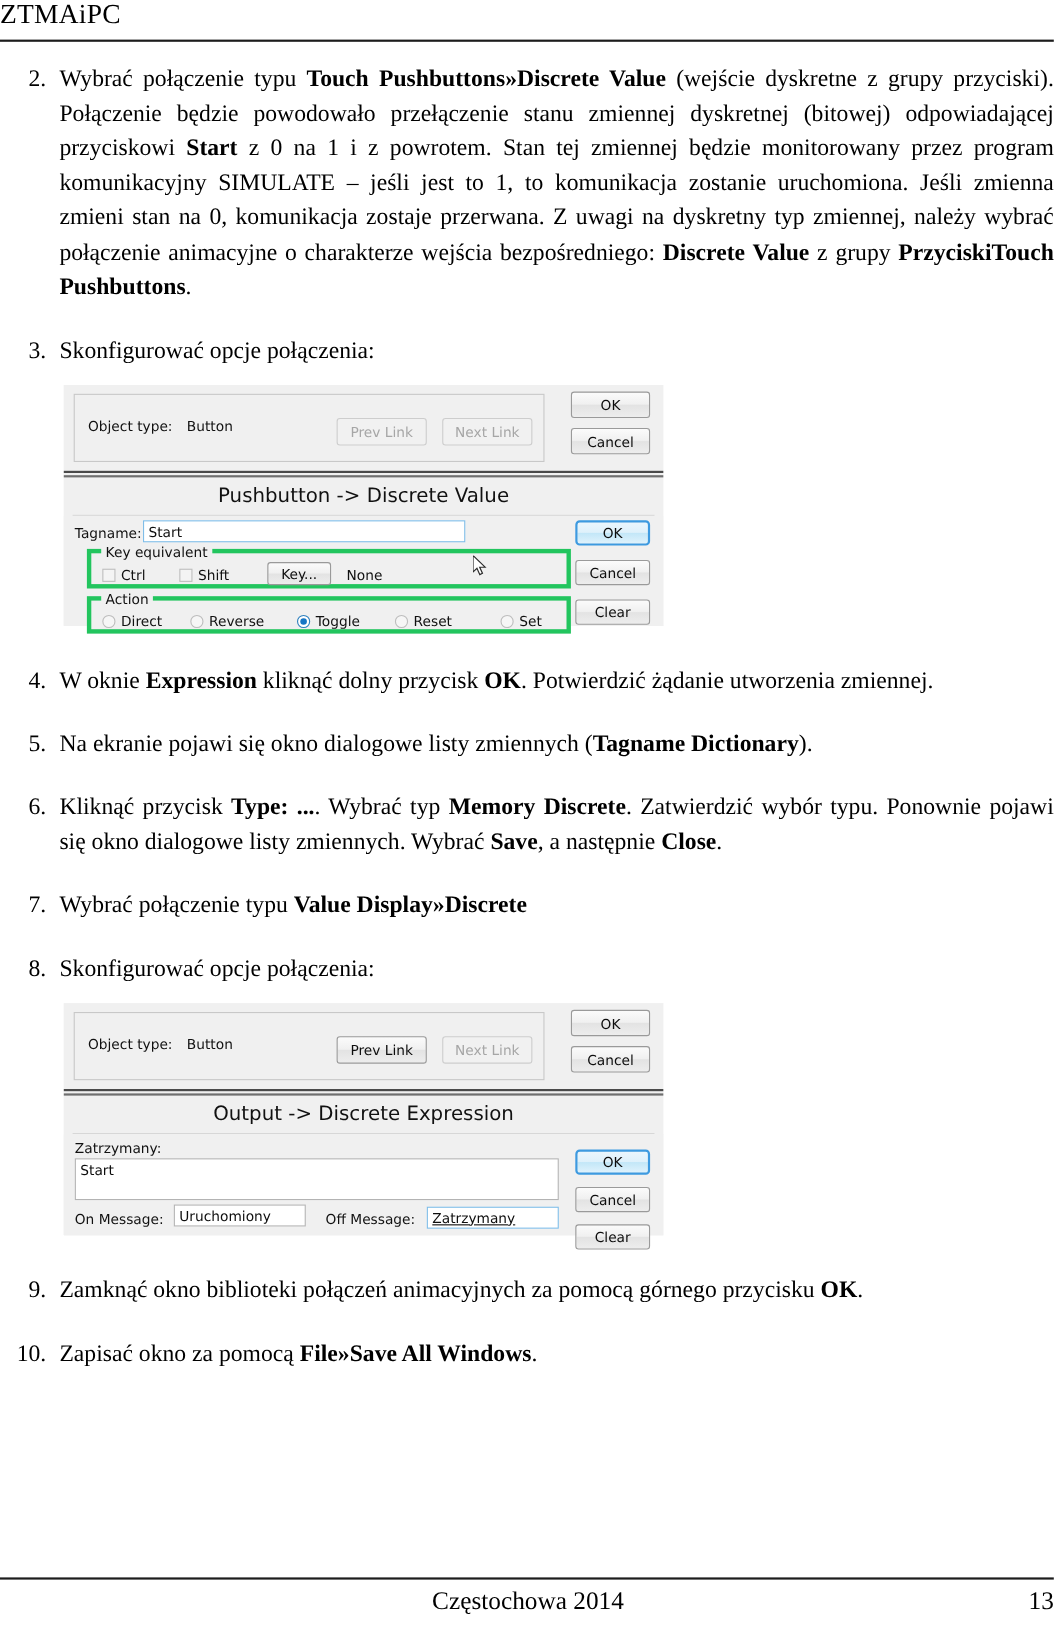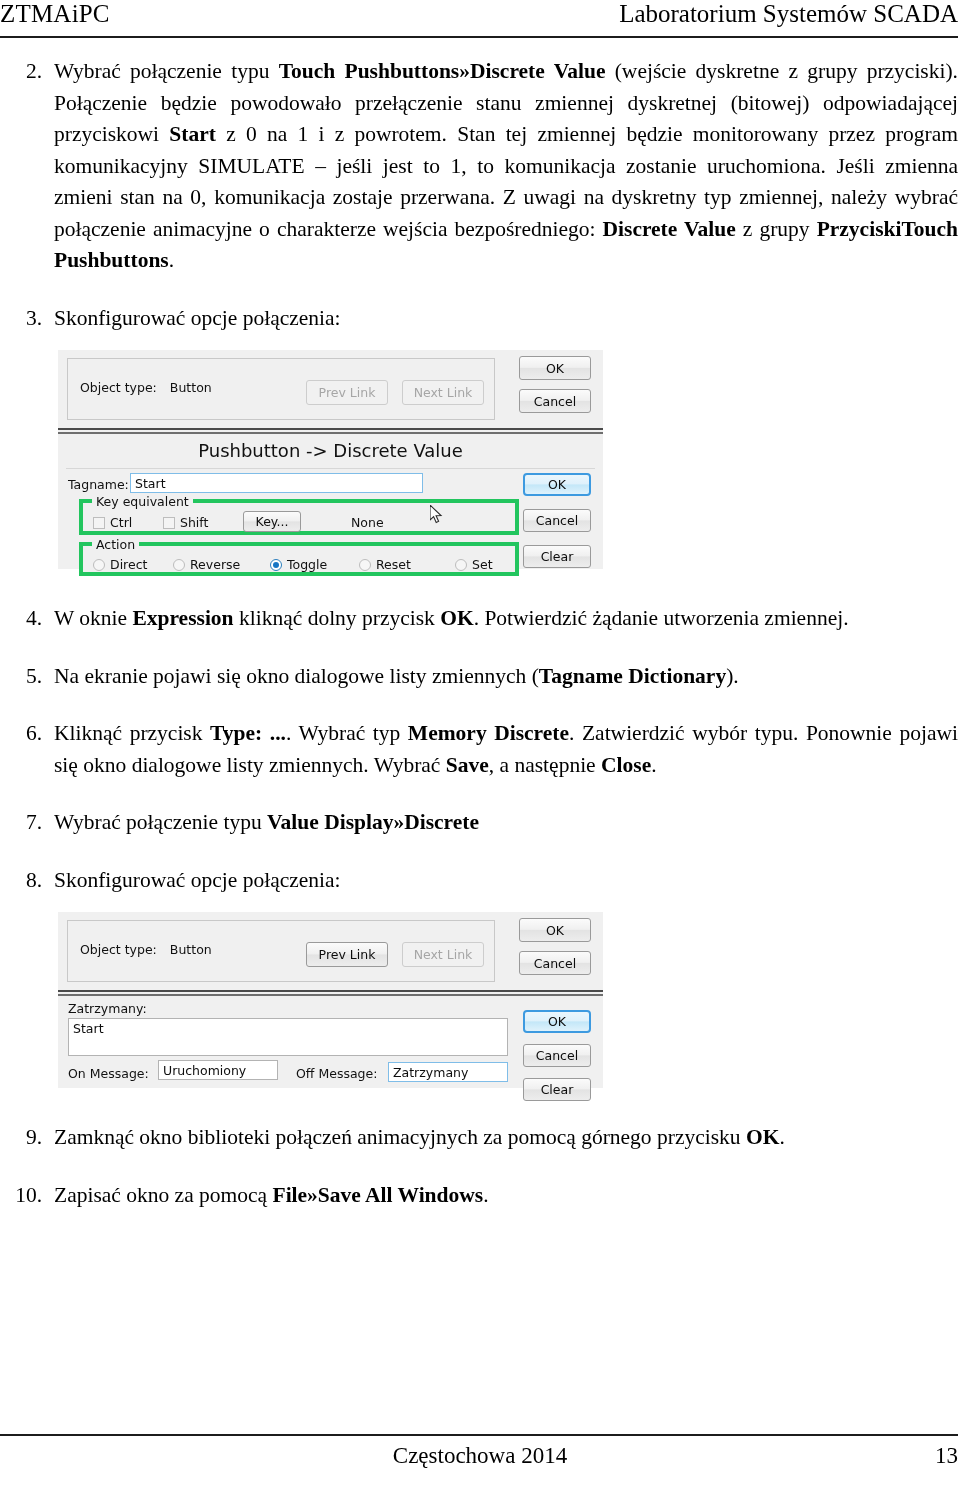--- a/index.html
+++ b/index.html
@@ -248,35 +248,35 @@
   }
 
   
   .d1 .dlg-bottom { height: 100px; }
   .d1 .tagname-label { position: absolute; left: 10px; top: 8px; }
   .d1 .tagname-input { position: absolute; left: 72px; top: 4px; width: 293px; height: 20px; }
   .d1 .keyeq { position: absolute; left: 21px; top: 30px; width: 440px; height: 36px; }
   .d1 .keyeq .c-ctrl { position: absolute; left: 10px; top: 12px; }
   .d1 .keyeq .c-shift { position: absolute; left: 80px; top: 12px; }
   .d1 .keyeq .btn-key { position: absolute; left: 160px; top: 8px; width: 58px; height: 21px; }
-  .d1 .keyeq .keyval { position: absolute; left: 232px; top: 12px; margin-left: 36px; }
+  .d1 .keyeq .keyval { position: absolute; left: 232px; top: 12px; }
   .d1 .action { position: absolute; left: 21px; top: 73px; width: 440px; height: 34px; }
   .d1 .action .r { position: absolute; top: 11px; white-space: nowrap; }
   .d1 .btn-ok-bot { position: absolute; right: 12px; top: 4px; width: 68px; height: 23px; }
   .d1 .btn-cancel-bot { position: absolute; right: 12px; top: 40px; width: 68px; height: 23px; }
   .d1 .btn-clear-bot { position: absolute; right: 12px; top: 76px; width: 68px; height: 23px; }
 
   
   .d2 .dlg-bottom { height: 92px; }
   .d2 .expr-label { position: absolute; left: 10px; top: 5px; }
   .d2 .expr-box { position: absolute; left: 10px; top: 22px; width: 440px; height: 38px; align-items: flex-start; }
   .d2 .onmsg-label { position: absolute; left: 10px; top: 70px; }
   .d2 .onmsg-input { position: absolute; left: 100px; top: 64px; width: 120px; height: 20px; }
   .d2 .offmsg-label { position: absolute; left: 238px; top: 70px; }
-  .d2 .offmsg-input { position: absolute; left: 330px; top: 66px; width: 120px; height: 20px; }
+  .d2 .offmsg-input { position: absolute; left: 330px; top: 66px; width: 120px; height: 20px; text-decoration: underline; }
   .d2 .btn-ok-bot { position: absolute; right: 12px; top: 14px; width: 68px; height: 23px; }
   .d2 .btn-cancel-bot { position: absolute; right: 12px; top: 48px; width: 68px; height: 23px; }
   .d2 .btn-clear-bot { position: absolute; right: 12px; top: 82px; width: 68px; height: 23px; }
 
   
   .page-footer {
     position: absolute;
     left: 0; bottom: 8px;
     width: 960px;
     height: 46px;
@@ -298,21 +298,20 @@
     position: absolute;
     right: 2px; top: 9px;
     font-size: 23px;
   }
 </style>
 </head>
 <body>
 
 <div class="page-header">
   <div class="rh-left">ZTMAiPC</div>
-  <div class="rh-right">Laboratorium Systemów SCADA</div>
   <div class="rule-top"></div>
 </div>
 
 <div class="content">
   <ol class="steps">
 
     <li class="step">
       <span class="num">2.</span>
       <span class="ptext"><span>Wybrać połączenie typu </span><b>Touch Pushbuttons»Discrete Value</b><span> (wejście dyskretne z grupy przyciski). Połączenie będzie powodowało przełączenie stanu zmiennej dyskretnej (bitowej) odpowiadającej przyciskowi </span><b>Start</b><span> z 0 na 1 i z powrotem. Stan tej zmiennej będzie monitorowany przez program komunikacyjny SIMULATE – jeśli jest to 1, to komunikacja zostanie uruchomiona. Jeśli zmienna zmieni stan na 0, komunikacja zostaje przerwana. Z uwagi na dyskretny typ zmiennej, należy wybrać połączenie animacyjne o charakterze wejścia bezpośredniego: </span><b>Discrete Value</b><span> z grupy </span><b>PrzyciskiTouch Pushbuttons</b><span>.</span></span>
     </li>
@@ -424,20 +423,21 @@
             </div>
             <div class="btn btn-prev">Prev Link</div>
             <div class="btn disabled btn-next">Next Link</div>
           </div>
           <div class="btn btn-ok-top">OK</div>
           <div class="btn btn-cancel-top">Cancel</div>
         </div>
 
         <div class="dlg-sep"></div>
 
+        <div class="pane-title">Output -&gt; Discrete Expression</div>
 
         <div class="dlg-bottom">
           <span class="expr-label">Zatrzymany:</span>
           <div class="input expr-box">Start</div>
 
           <span class="onmsg-label">On Message:</span>
           <div class="input onmsg-input">Uruchomiony</div>
 
           <span class="offmsg-label">Off Message:</span>
           <div class="input offmsg-input focused">Zatrzymany</div>

